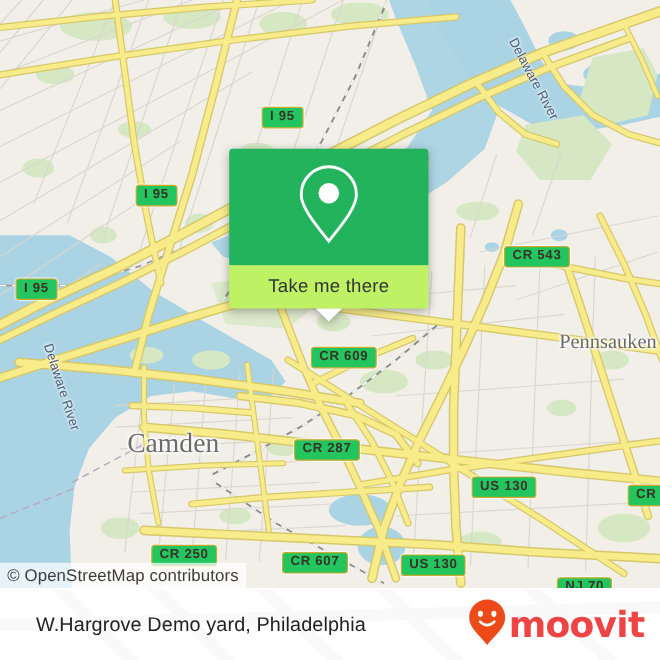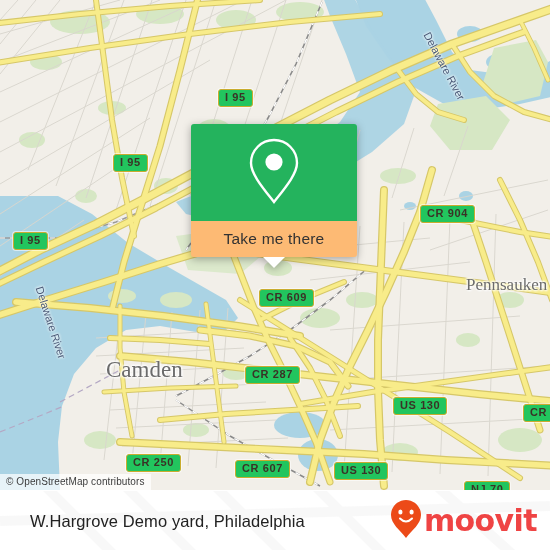--- a/index.html
+++ b/index.html
@@ -8,21 +8,21 @@
   #root{position:relative;width:550px;height:550px;}
 
   
   #map{position:absolute;left:0;top:0;width:550px;height:490px;overflow:hidden;background:#f2efe9;}
   #mapsvg{position:absolute;left:0;top:0;}
 
   
   #attrib{
     position:absolute;left:0;bottom:0;
     padding:2px 6px 3px 6px;
-    font-size:10px;color:#3c3c3c;
+    font-size:14px;color:#3c3c3c;
     background:rgba(255,255,255,.72);
     white-space:nowrap;letter-spacing:.1px;
   }
 
   
   .shield{
     position:absolute;
     background:#22c55e;
     border:1.6px solid #c9ac2f;
     border-radius:3px;
@@ -54,21 +54,21 @@
   
   #popup{
     position:absolute;left:191px;top:124px;width:166px;
     filter:drop-shadow(0 2px 4px rgba(0,0,0,.32));
   }
   #popup-head{
     background:#24b35d;height:97px;border-radius:3px 3px 0 0;
     display:flex;align-items:center;justify-content:center;
   }
   #popup-body{
-    background:#fdba74;height:36px;border-radius:0 0 3px 3px;
+    background:#bef264;height:36px;border-radius:0 0 3px 3px;
     display:flex;align-items:center;justify-content:center;
   }
   #popup-label{font-size:15.5px;color:#333;letter-spacing:.2px;}
   #popup-tail{
     position:absolute;left:50%;margin-left:-11px;bottom:-11px;
     width:0;height:0;
     border-left:11px solid transparent;
     border-right:11px solid transparent;
     border-top:11px solid #fff;
   }
@@ -325,21 +325,21 @@
             <path d="M 420,212 L 470,222 L 520,232 L 560,238" stroke-width="4"></path>
           </g>
         </g>
 
       </g>
     </svg>
 
     <div class="shield" style="left:218px;top:89px">I 95</div>
     <div class="shield" style="left:113px;top:154px">I 95</div>
     <div class="shield" style="left:13px;top:232px">I 95</div>
-    <div class="shield" style="left:420px;top:205px">CR 904</div>
+    <div class="shield" style="left:420px;top:205px">CR 543</div>
     <div class="shield" style="left:259px;top:289px">CR 609</div>
     <div class="shield" style="left:245px;top:366px">CR 287</div>
     <div class="shield" style="left:393px;top:397px">US 130</div>
     <div class="shield" style="left:523px;top:404px">CR 6</div>
     <div class="shield" style="left:126px;top:454px">CR 250</div>
     <div class="shield" style="left:235px;top:460px">CR 607</div>
     <div class="shield" style="left:334px;top:462px">US 130</div>
     <div class="shield" style="left:464px;top:481px">NJ 70</div>
 
     <div class="place mid" style="left:466px;top:275px">Pennsauken</div>

